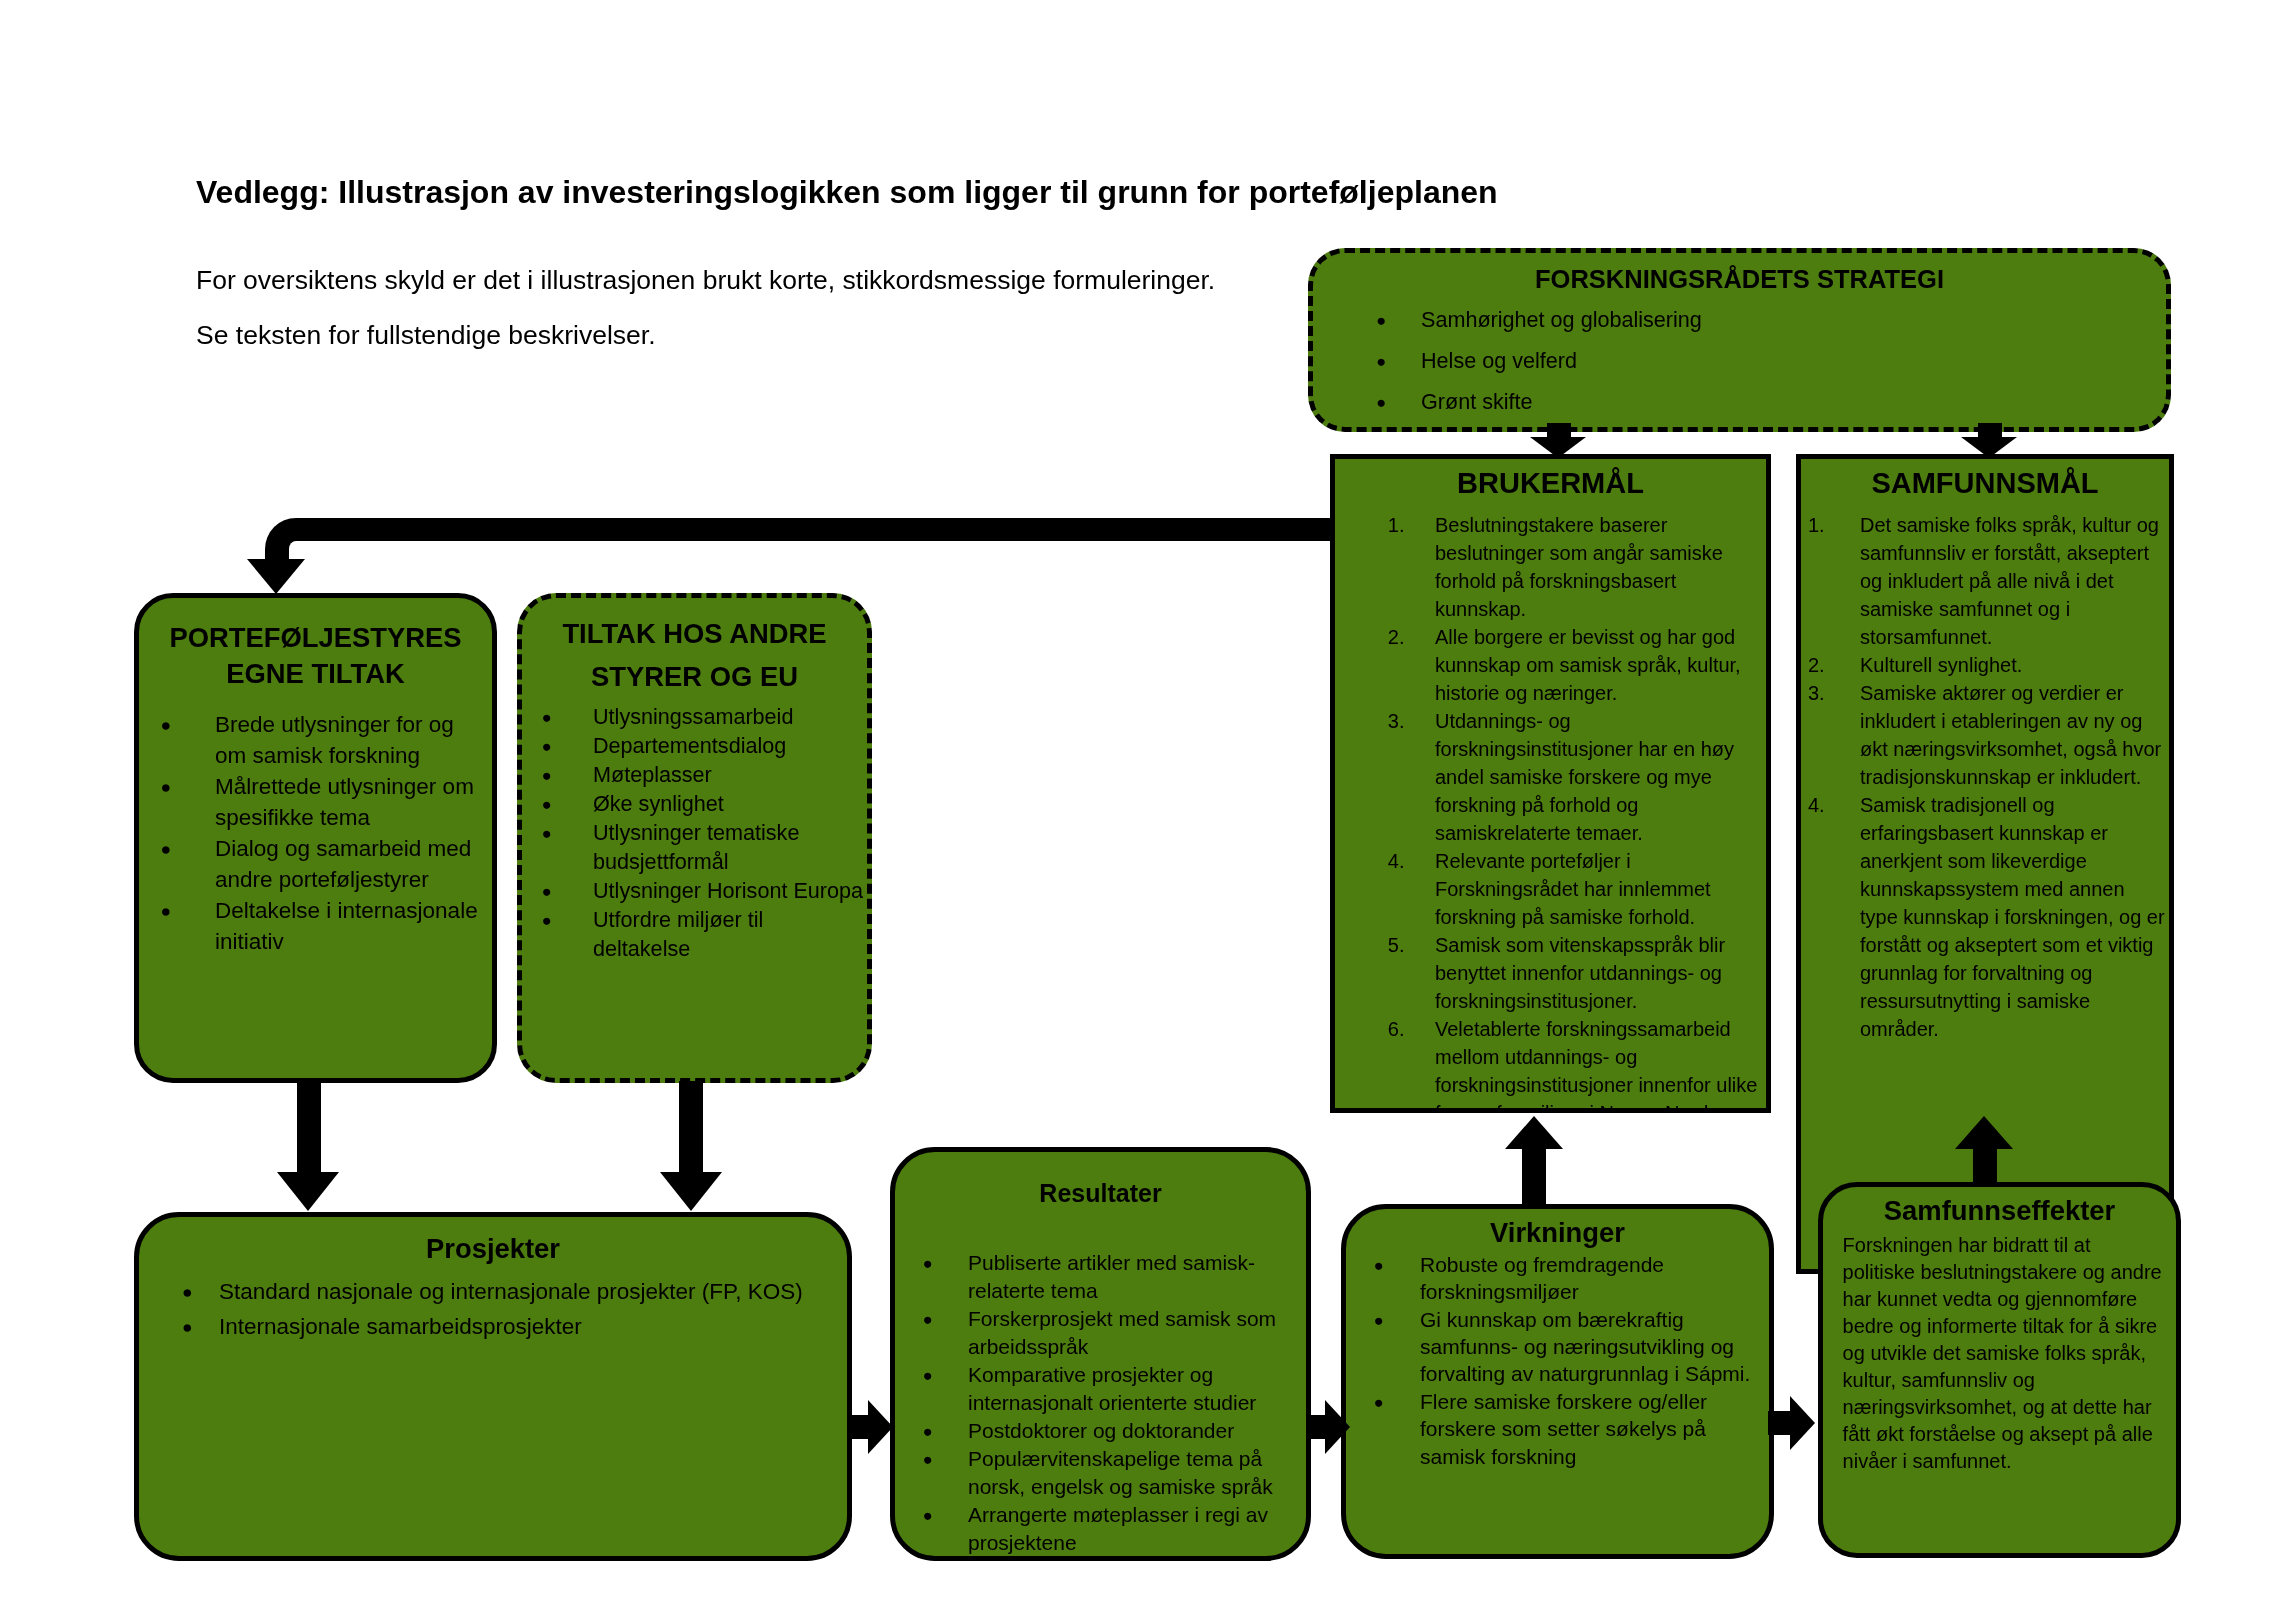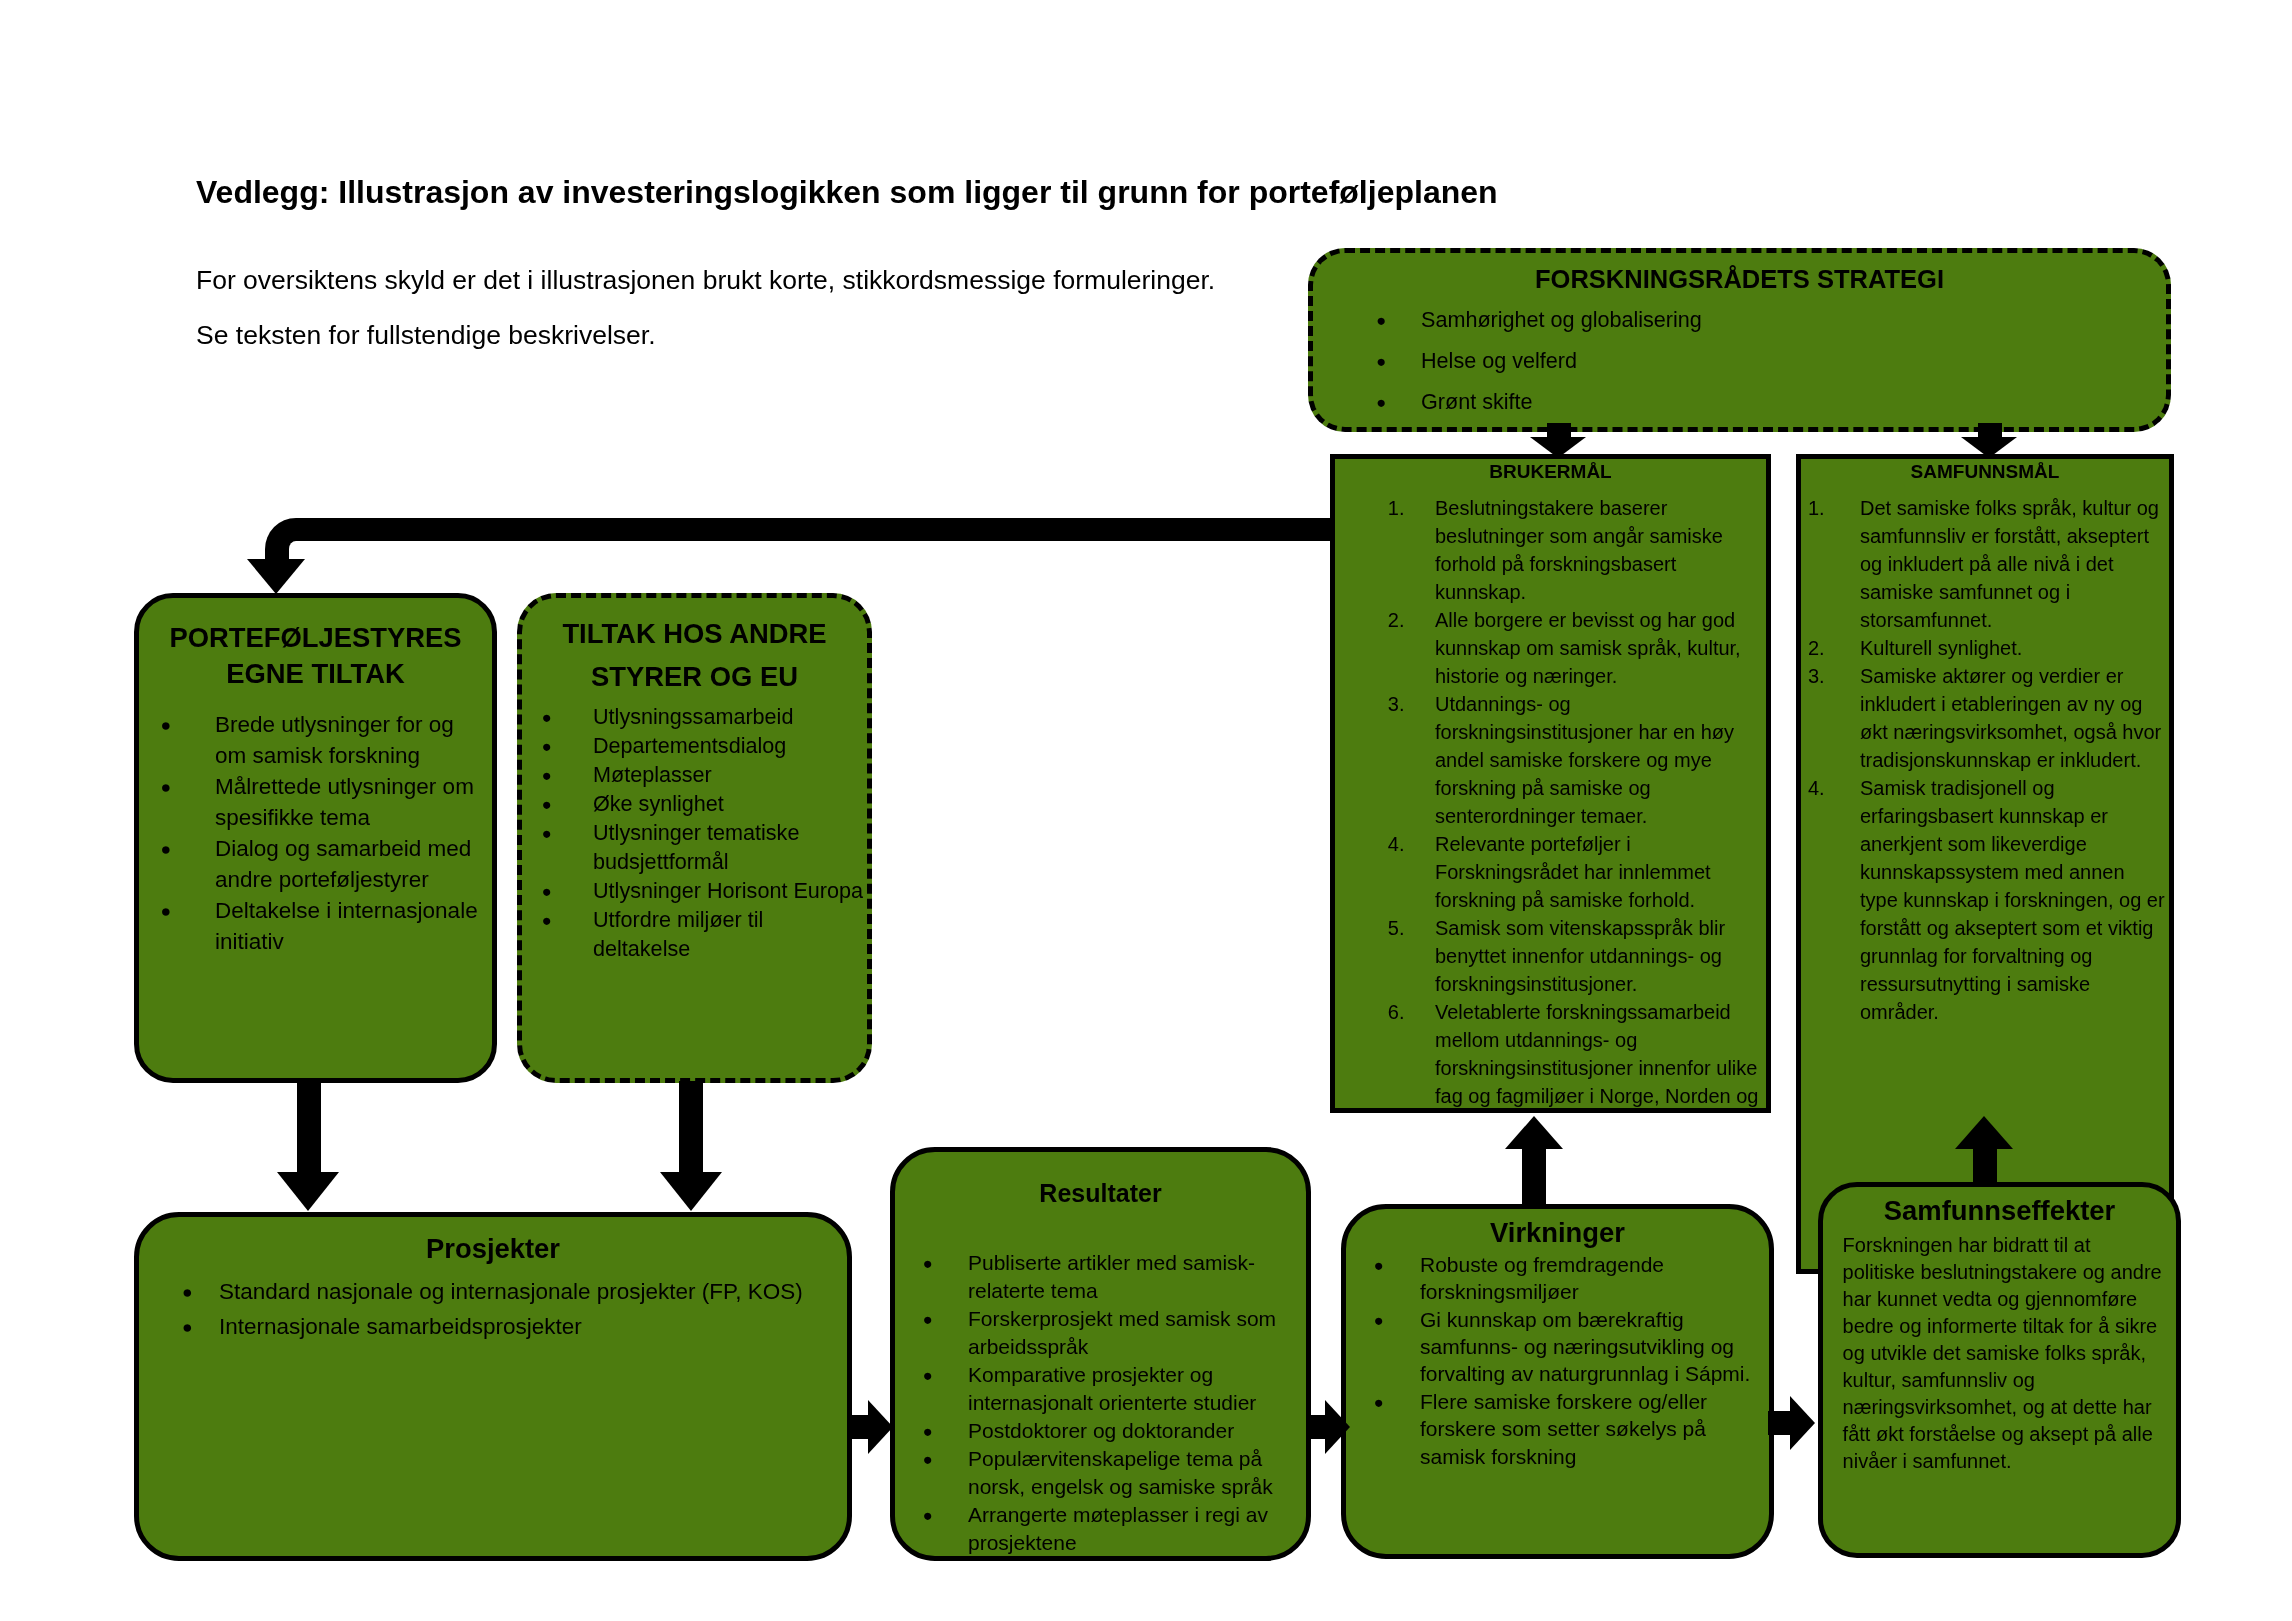--- a/index.html
+++ b/index.html
@@ -24,21 +24,21 @@
 
   
   .strategy { left:1308px; top:248px; width:863px; height:184px; border-radius:37px; }
   .strategy .box-title { font-size:25.5px; margin-top:11.8px; }
   .strategy ul { margin-top:4.9px; }
   .strategy li { margin-left:108px; font-size:21.6px; line-height:41px; }
   .strategy li::before { left:-45px; font-size:16.7px; }
 
   
   .brukermal { left:1330px; top:454px; width:441px; height:659px; }
-  .brukermal .box-title, .samfunnsmal .box-title { font-size:19px; margin-top:2px; }
+  .brukermal .box-title, .samfunnsmal .box-title { font-size:29px; margin-top:8px; }
   ol.numlist { counter-reset:n; margin-top:10.8px; }
   ol.numlist li { counter-increment:n; font-size:20px; line-height:28px; }
   ol.numlist li::before { content:counter(n) "."; position:absolute; }
   .brukermal li { padding-left:55px; padding-right:3.9px;margin-left:45px; }
   .brukermal li::before { left:7.8px; }
   .samfunnsmal { left:1796px; top:454px; width:378px; height:820px; }
   .samfunnsmal li { padding-left:59px; padding-right:2px; }
   .samfunnsmal li::before { left:6.9px; }
 
   
@@ -126,21 +126,21 @@
       <li class="dot">Helse og velferd</li>
       <li class="dot">Grønt skifte</li>
     </ul>
   </section>
 
   <section class="box brukermal">
     <div class="box-title">BRUKERMÅL</div>
     <ol class="dlist numlist">
       <li>Beslutningstakere baserer beslutninger som angår samiske forhold på forskningsbasert kunnskap.</li>
       <li>Alle borgere er bevisst og har god kunnskap om samisk språk, kultur, historie og næringer.</li>
-      <li>Utdannings- og forskningsinstitusjoner har en høy andel samiske forskere og mye forskning på samiske og senterordninger temaer.</li>
+      <li>Utdannings- og forskningsinstitusjoner har en høy andel samiske forskere og mye forskning på forhold og samiskrelaterte temaer.</li>
       <li>Relevante porteføljer i Forskningsrådet har innlemmet forskning på samiske forhold.</li>
       <li>Samisk som vitenskapsspråk blir benyttet innenfor utdannings- og forskningsinstitusjoner.</li>
       <li>Veletablerte forskningssamarbeid mellom utdannings- og forskningsinstitusjoner innenfor ulike fag og fagmiljøer i Norge, Norden og internasjonalt.</li>
     </ol>
   </section>
 
   <section class="box samfunnsmal">
     <div class="box-title">SAMFUNNSMÅL</div>
     <ol class="dlist numlist">
       <li>Det samiske folks språk, kultur og samfunnsliv er forstått, akseptert og inkludert på alle nivå i det samiske samfunnet og i storsamfunnet.</li>

